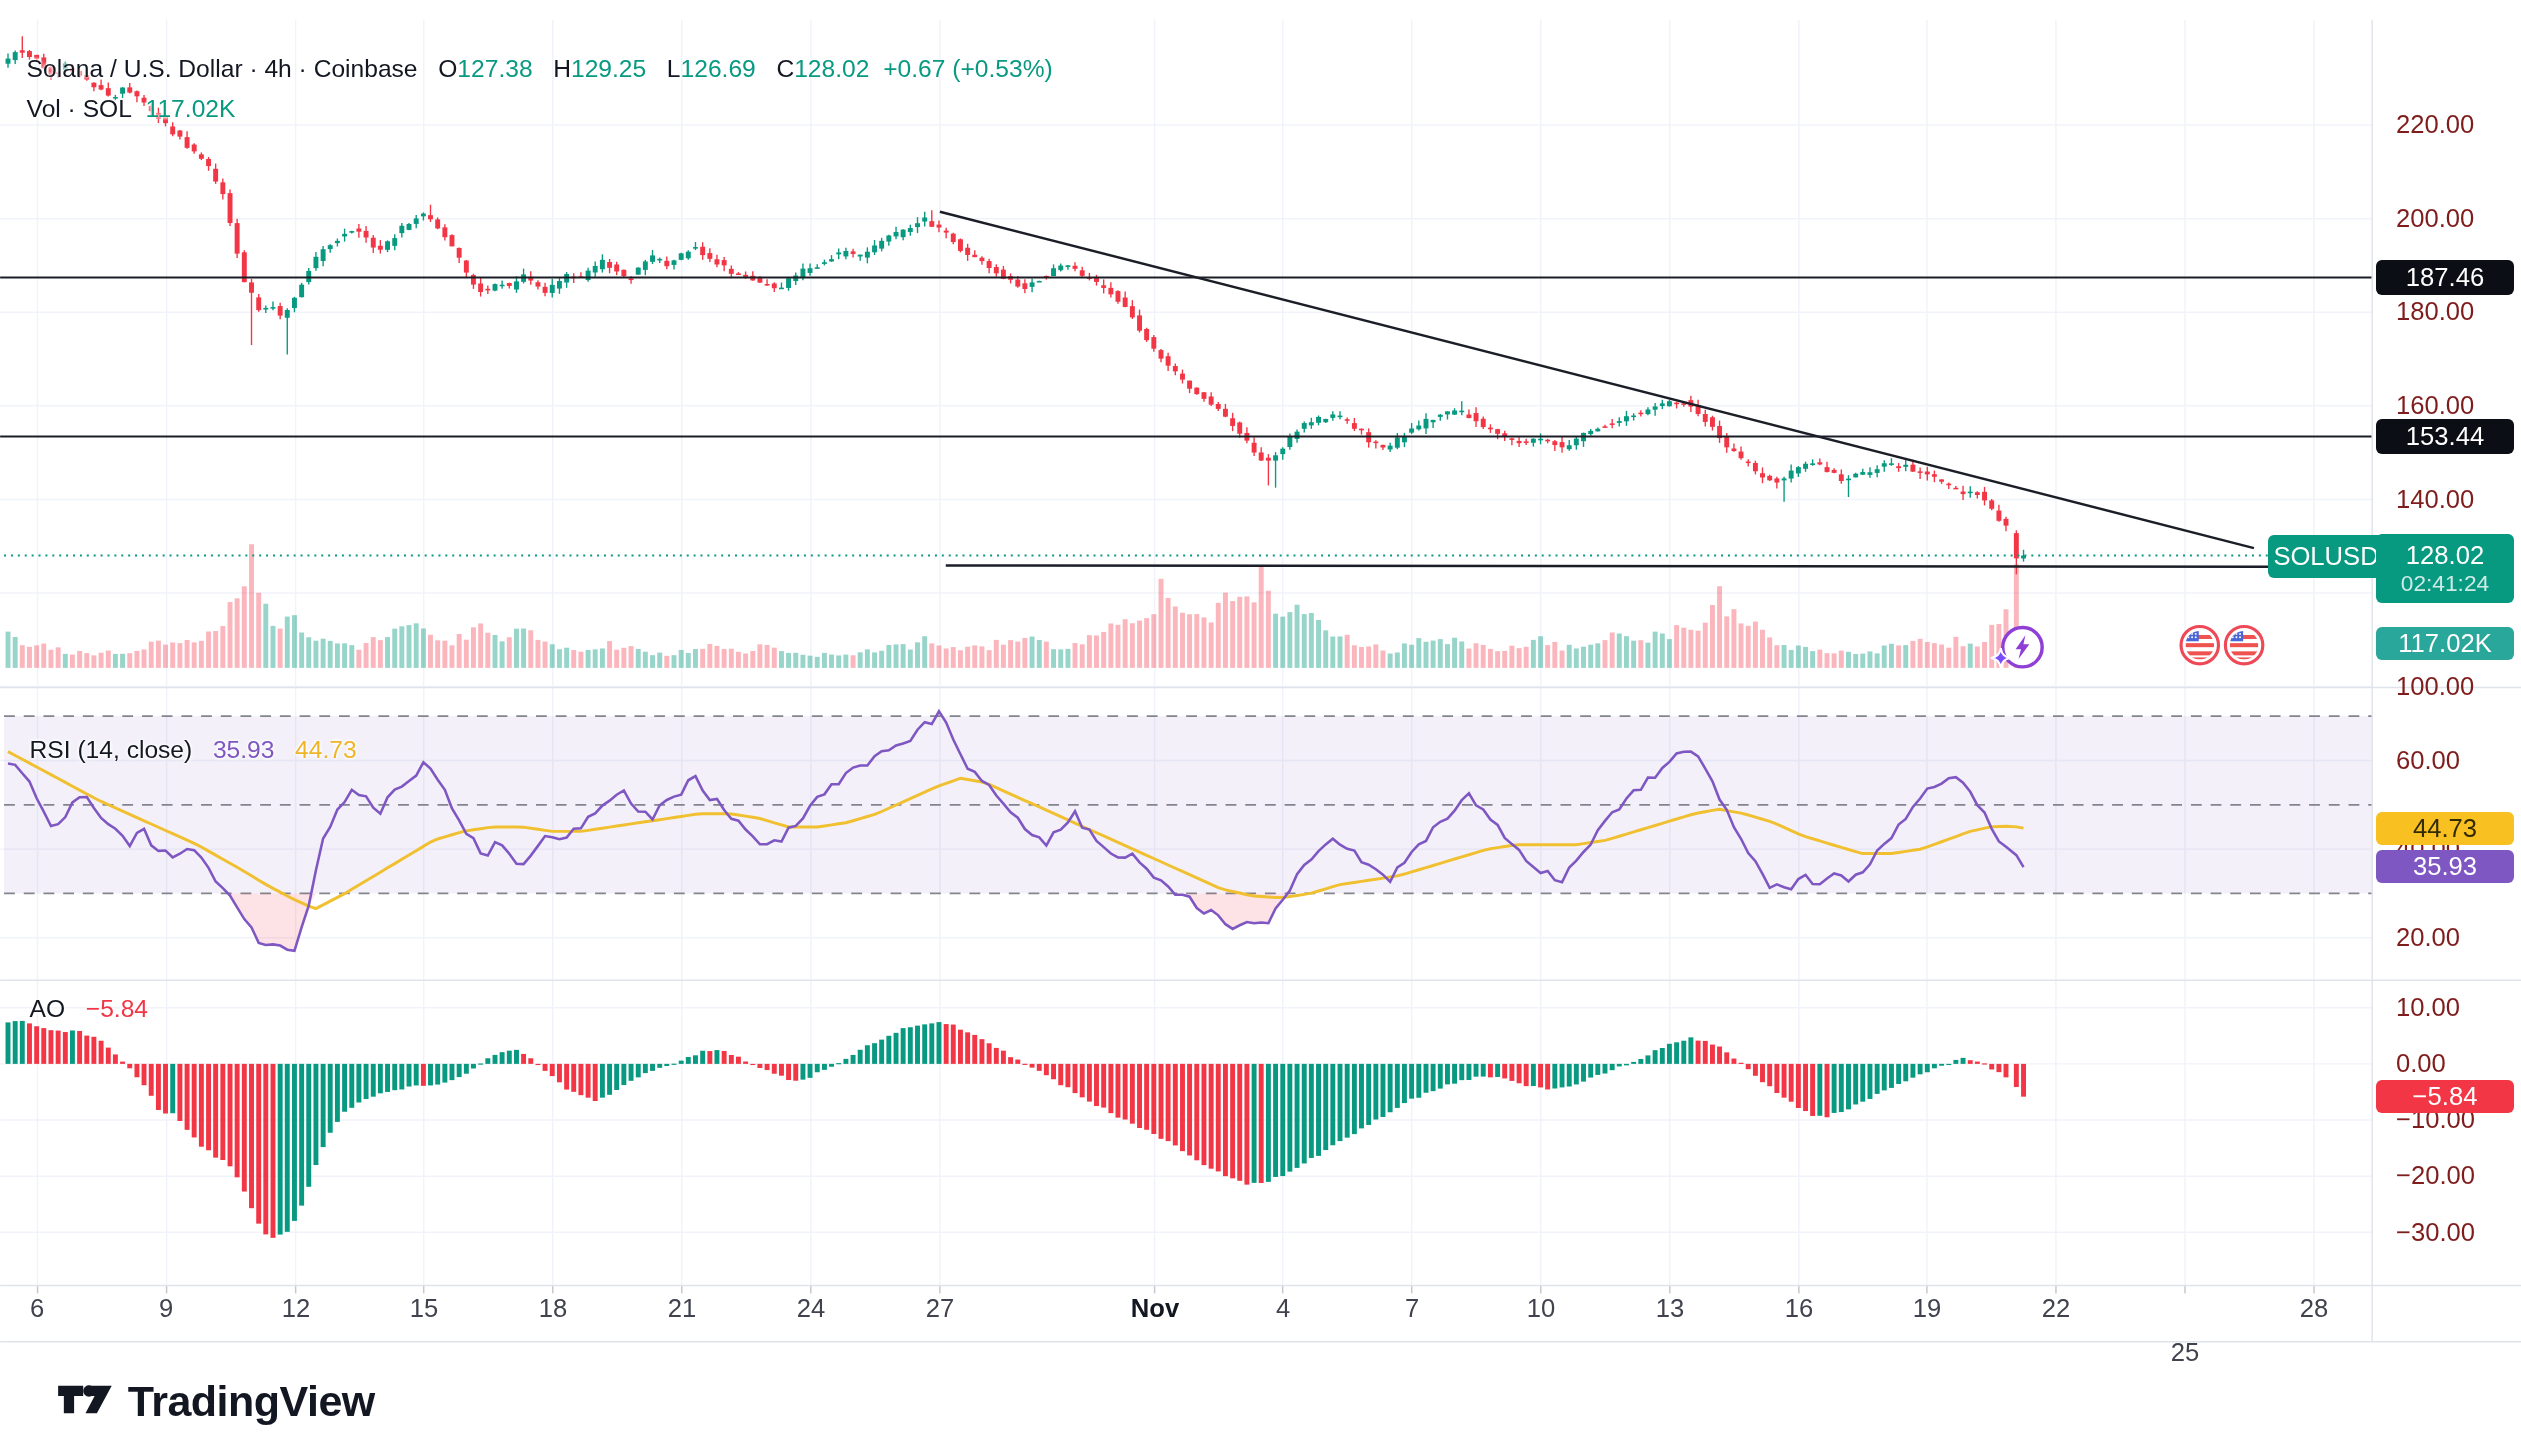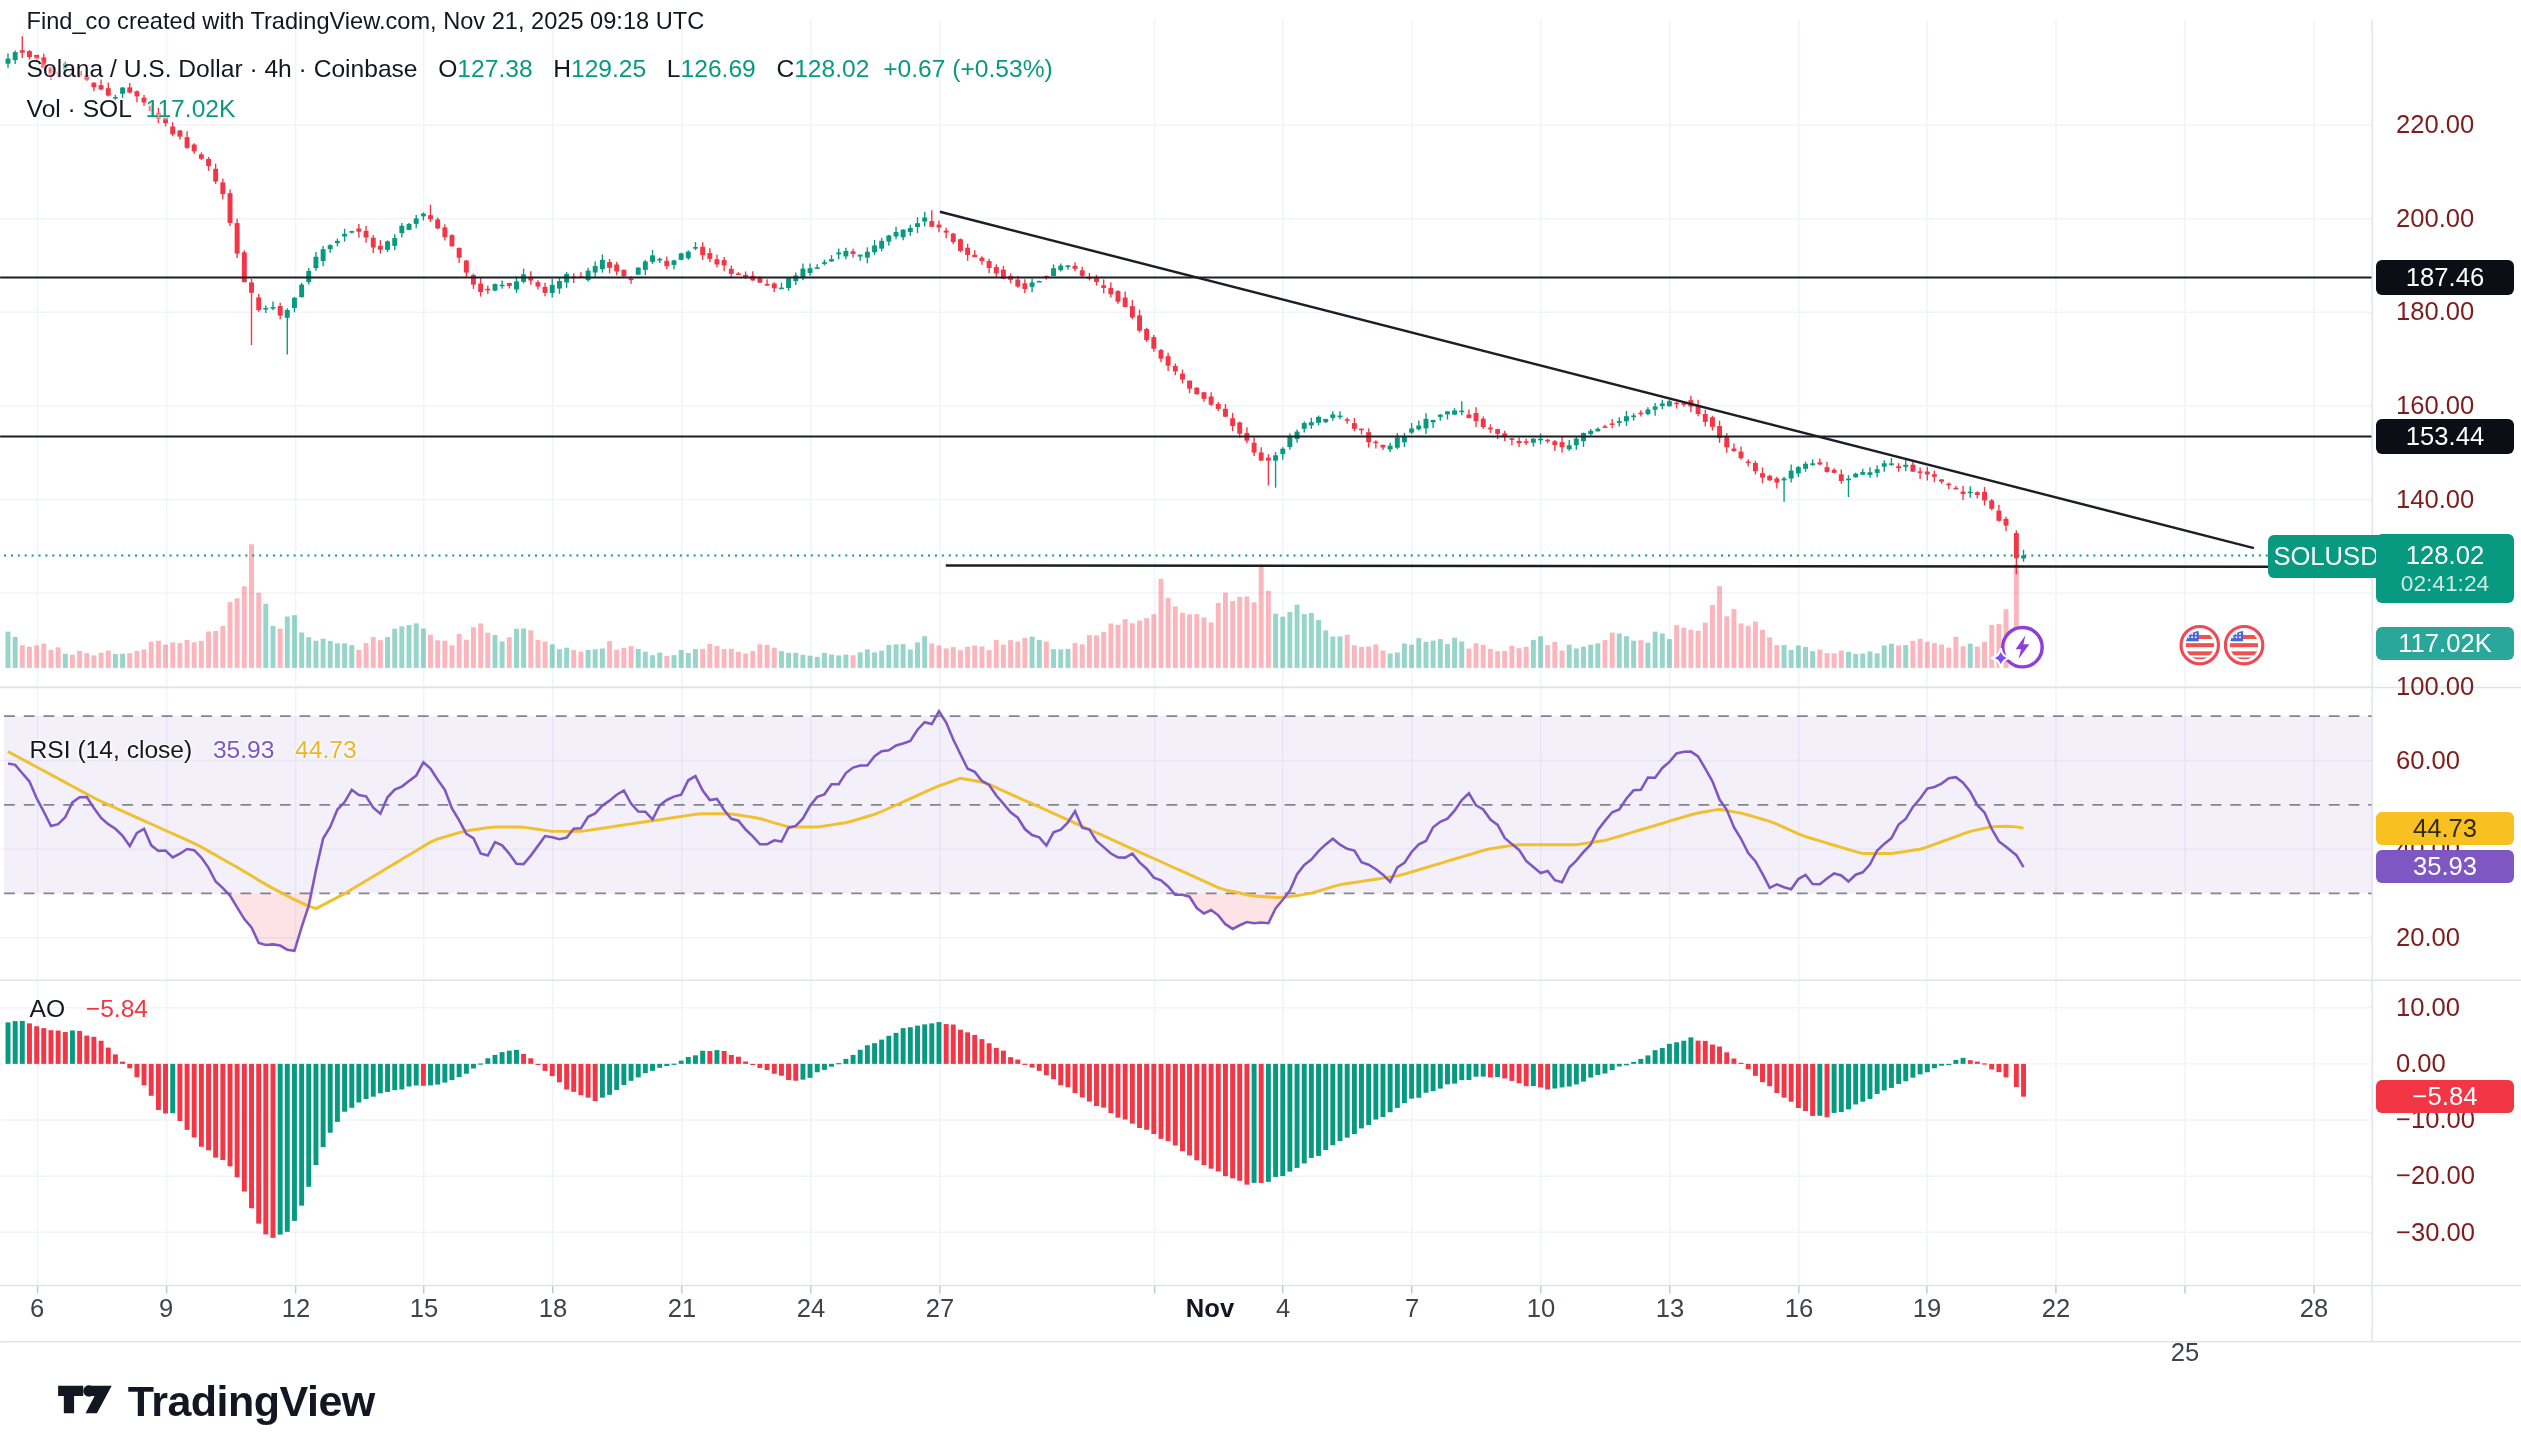--- a/index.html
+++ b/index.html
@@ -1279,21 +1279,20 @@
             <circle cx="-7.8" cy="-11.5" r="1" fill="#fff"></circle>
             <circle cx="-4.1" cy="-11.5" r="1" fill="#fff"></circle>
         <circle cx="-11.5" cy="-8" r="1" fill="#fff"></circle>
             <circle cx="-7.8" cy="-8" r="1" fill="#fff"></circle>
             <circle cx="-4.1" cy="-8" r="1" fill="#fff"></circle>
       </g>
     </g>
       </svg>
     </div>
 
-  <div class="txt attr">Find_co created with TradingView.com, Nov 21, 2025 09:18 UTC</div>
 
   <div class="txt legend1">
     <span>Solana / U.S. Dollar · 4h · Coinbase</span><span class="sp"></span>
     <span>O</span><span class="teal">127.38</span><span class="sp"></span>
     <span>H</span><span class="teal">129.25</span><span class="sp"></span>
     <span>L</span><span class="teal">126.69</span><span class="sp"></span>
     <span>C</span><span class="teal">128.02</span><span class="sps"></span>
     <span class="teal">+0.67 (+0.53%)</span>
   </div>
 
@@ -1332,21 +1331,21 @@
     </div>
   <div id="time-axis">
       <span class="time-label" style="left: 37px;">6</span>
       <span class="time-label" style="left: 166px;">9</span>
       <span class="time-label" style="left: 296px;">12</span>
       <span class="time-label" style="left: 424px;">15</span>
       <span class="time-label" style="left: 553px;">18</span>
       <span class="time-label" style="left: 682px;">21</span>
       <span class="time-label" style="left: 811px;">24</span>
       <span class="time-label" style="left: 940px;">27</span>
-      <span class="time-label month" style="left: 1210px;">Nov</span>
+      <span class="time-label month" style="left: 1155px;">Nov</span>
       <span class="time-label" style="left: 1283px;">4</span>
       <span class="time-label" style="left: 1412px;">7</span>
       <span class="time-label" style="left: 1541px;">10</span>
       <span class="time-label" style="left: 1670px;">13</span>
       <span class="time-label" style="left: 1799px;">16</span>
       <span class="time-label" style="left: 1927px;">19</span>
       <span class="time-label" style="left: 2056px;">22</span>
       <span class="time-label" style="left: 2185px; margin-top: 44px;">25</span>
       <span class="time-label" style="left: 2314px;">28</span>
     </div>

